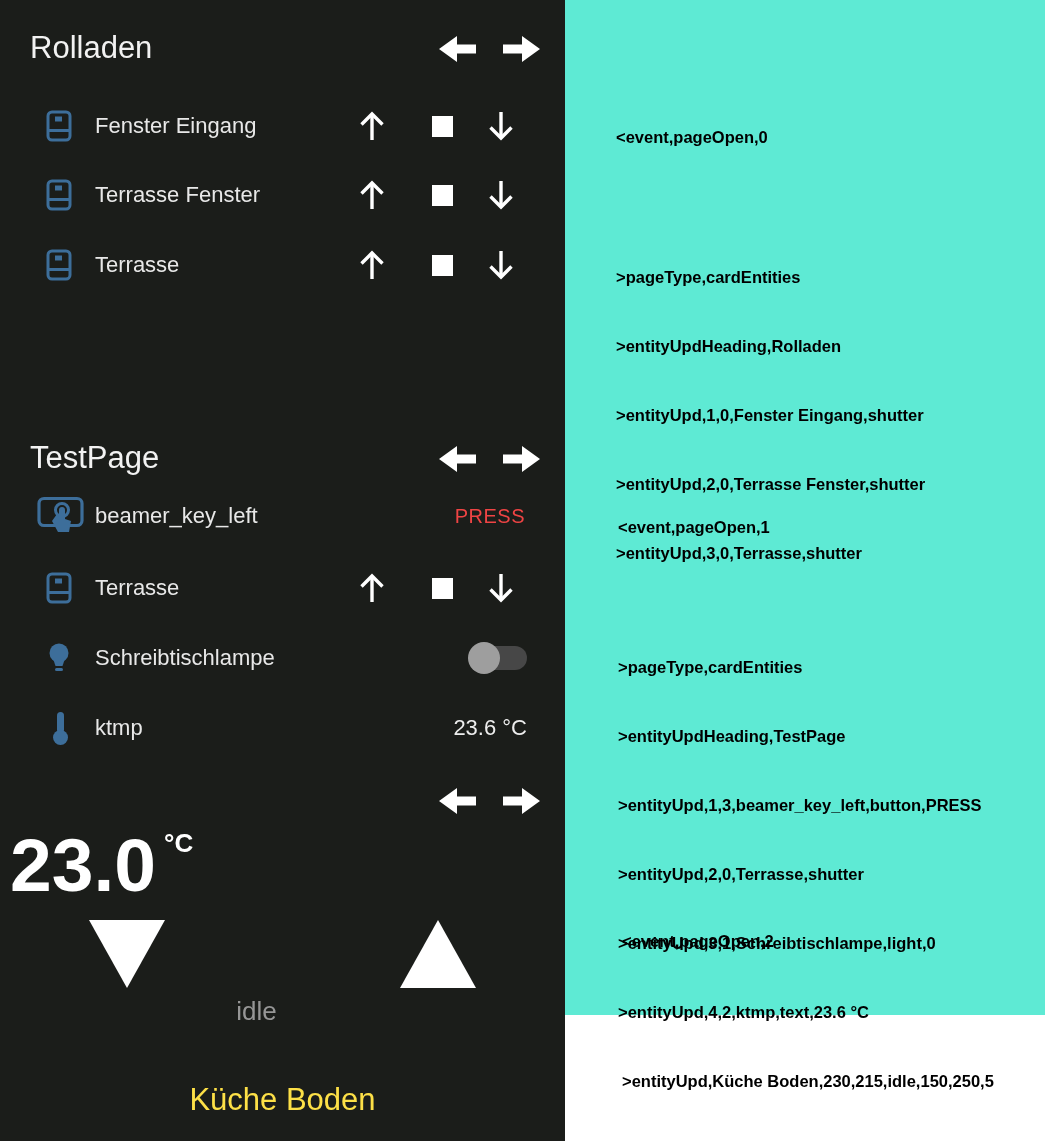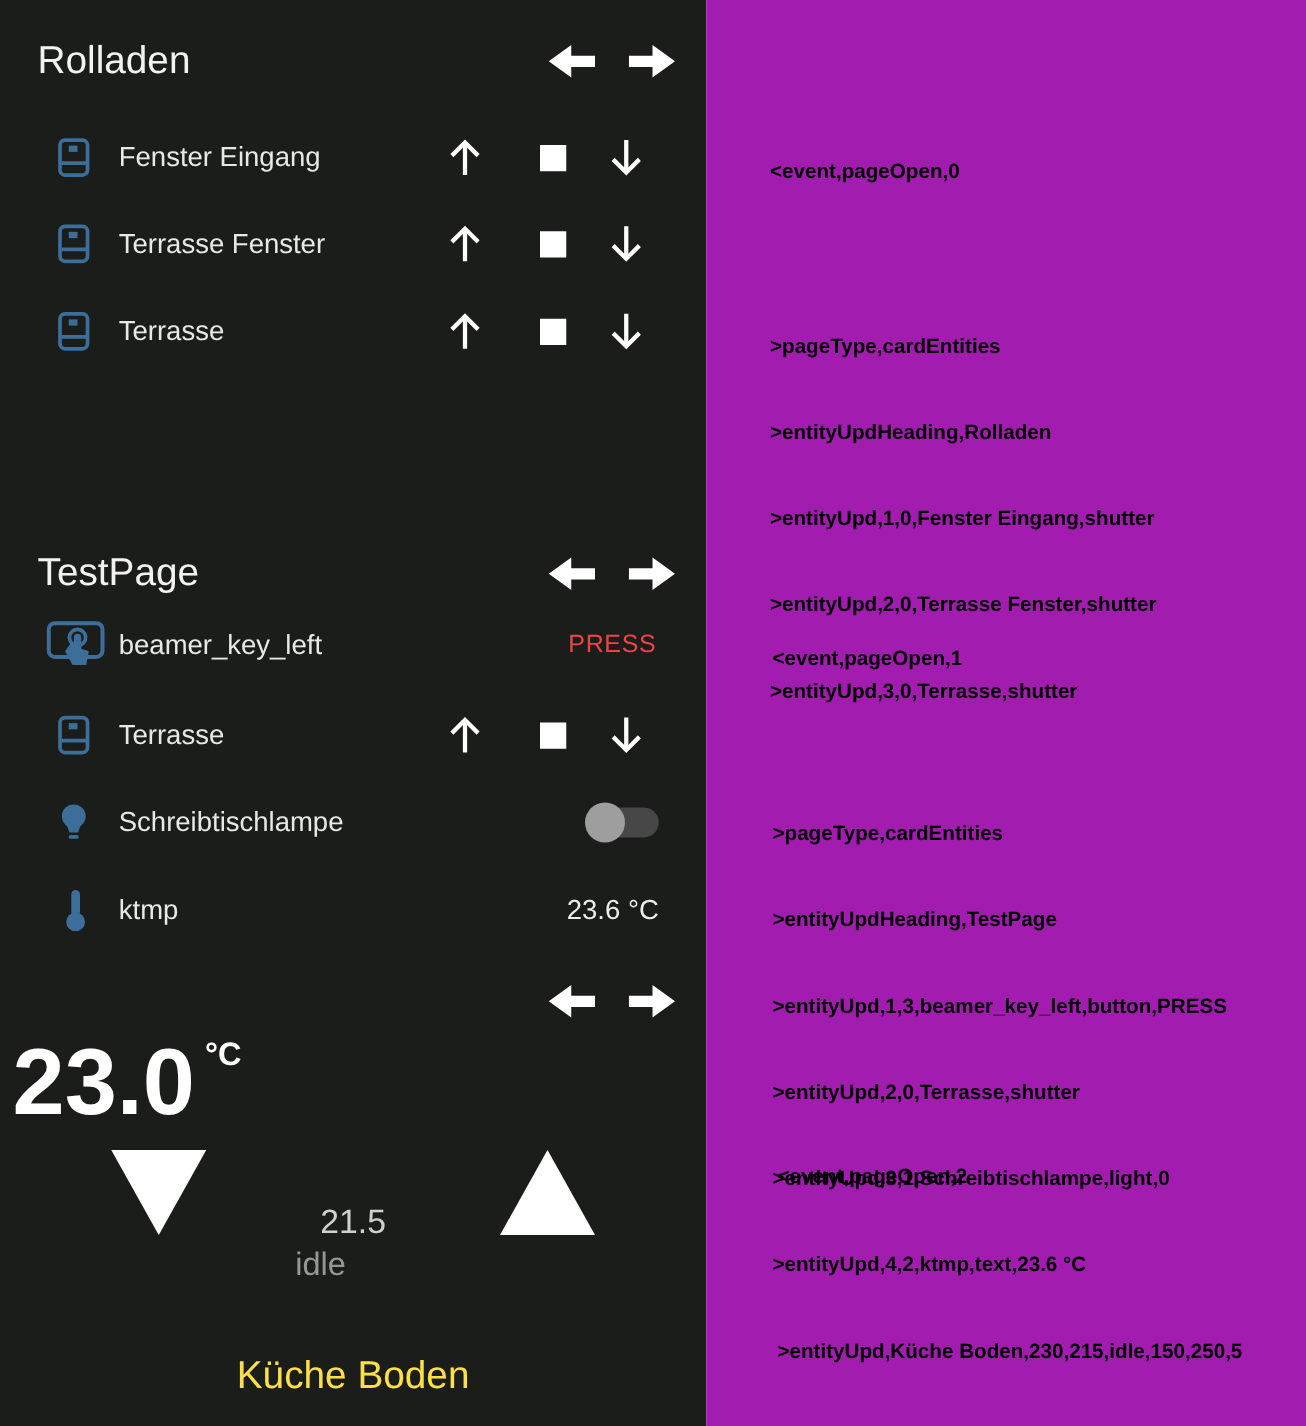--- a/index.html
+++ b/index.html
@@ -59,21 +59,21 @@
   .tri-down { left:88px;  top:148px; }
   .tri-up   { left:399px; top:148px; }
   .thermo-target { position:absolute; left:0; top:192px; width:565px; text-align:center;
                    font-size:27px; color:#d0d0d0; }
   .thermo-state  { position:absolute; left:0; top:226px; width:513px; text-align:center;
                    font-size:26px; color:#969696; }
   .thermo-title  { position:absolute; left:0; top:312px; width:565px; text-align:center;
                    font-size:31px; color:#fde047; }
 
   
-  .ann-col { position:absolute; left:565px; top:0; width:480px; height:1141px; background:#a21caf; }
+  .ann-col { position:absolute; left:565px; top:0; width:480px; height:1015px; background:#5eead4; }
   .ann { position:absolute; font-weight:bold; font-size:16.5px; line-height:23px;
          color:#000000; white-space:pre; }
   #ann0 { left:51px; top:80px; }
   #ann1 { left:53px; top:470px; }
   #ann2 { left:57px; top:884px; }
   .ann .gap { height:25px; }
 
   svg { display:block; }
 </style>
 </head>
@@ -293,21 +293,20 @@
       <span><svg width="78" height="72" viewBox="0 0 78 72">
             <polygon points="1,2 77,2 39,70" fill="#fff"></polygon>
           </svg></span>
     </div>
     <div class="tri-btn tri-up">
       <span><svg width="78" height="72" viewBox="0 0 78 72">
             <polygon points="39,2 1,70 77,70" fill="#fff"></polygon>
           </svg></span>
     </div>
 
-    <div class="thermo-target">21.5</div>
     <div class="thermo-state">idle</div>
     <div class="thermo-title">Küche Boden</div>
   </div>
 </div>
 
 <div class="ann-col">
 
   <div class="ann" id="ann0">
     <div>&lt;event,pageOpen,0</div>
     <div class="gap"></div>

